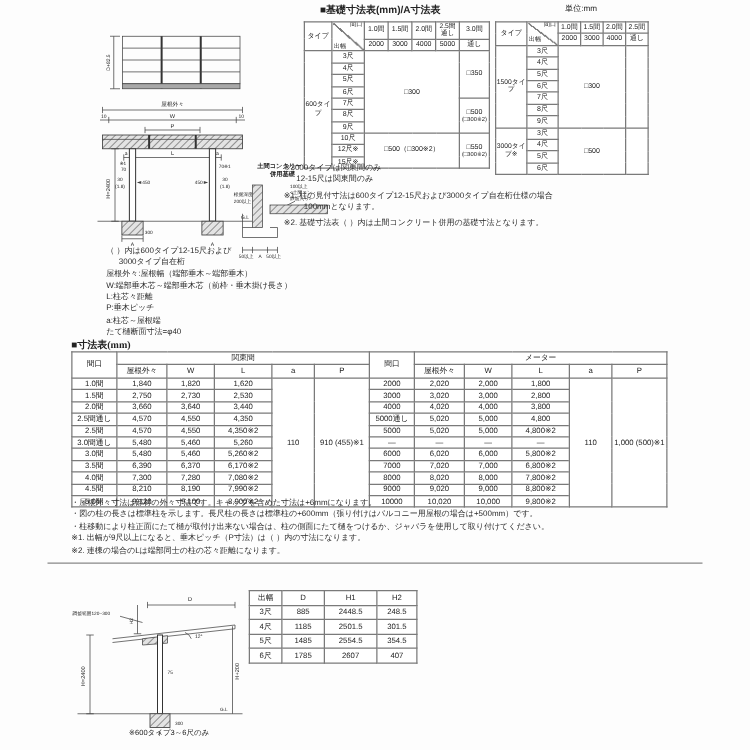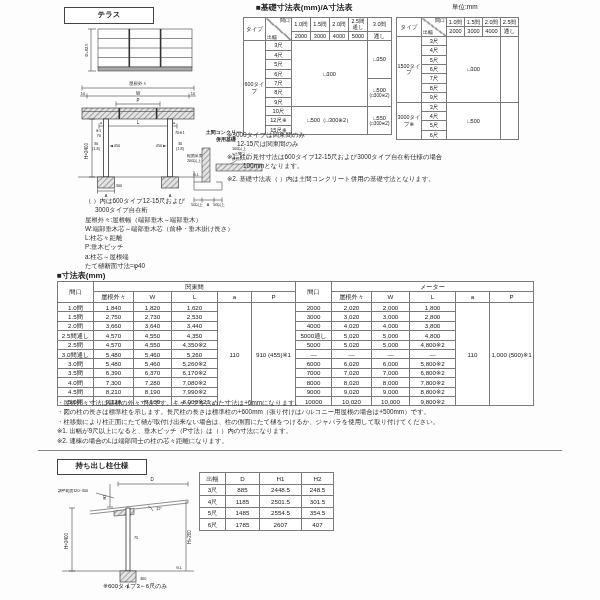--- a/index.html
+++ b/index.html
@@ -37,23 +37,20 @@
   .lnb{stroke:#333;stroke-width:1.6;fill:none;}
   .t5{font-size:5px;}.t45{font-size:4.5px;}.t4{font-size:4px;}.t38{font-size:3.8px;}
   .divider{background:#888;height:1px;}
   .sidenote{font-size:6px;white-space:nowrap;}
 </style>
 </head>
 <body>
 
 <div id="page">
 
-  <div class="abs box-label" style="left:64px;top:7px;width:88px;height:15px;">
-    <span>テラス</span>
-  </div>
 
   <svg class="abs" style="left:84px;top:25px;" width="112" height="52" viewBox="0 0 112 52">
     <defs>
       <pattern id="hatch" width="4" height="4" patternUnits="userSpaceOnUse" patternTransform="rotate(45)">
         <rect width="4" height="4" fill="#e3e3e3"></rect>
         <line x1="0" y1="0" x2="0" y2="4" stroke="#666" stroke-width="1.1"></line>
       </pattern>
     </defs>
     <line class="ln" x1="7" y1="4" x2="7" y2="46"></line>
     <line class="ln" x1="4" y1="4" x2="12" y2="4"></line>
@@ -306,21 +303,21 @@
     <div>（ ）内は600タイプ12-15尺および</div>
     <div class="ind1">3000タイプ自在桁</div>
     <div>屋根外々:屋根幅（端部垂木～端部垂木）</div>
     <div>W:端部垂木芯～端部垂木芯（前枠・垂木掛け長さ）</div>
     <div>L:柱芯々距離</div>
     <div>P:垂木ピッチ</div>
     <div>a:柱芯～屋根端</div>
     <div>たて樋断面寸法=φ40</div>
   </div>
 
-  <div class="abs sec-title" style="left:57px;top:270px;">■寸法表(mm)</div>
+  <div class="abs sec-title" style="left:57px;top:270px;font-family:Liberation Serif, serif;">■寸法表(mm)</div>
 
   <table class="spec dtable" style="left:57px;top:281px;width:476px;">
     <colgroup>
       <col style="width:36px">
         <col style="width:40px">
         <col style="width:38px">
         <col style="width:46px">
         <col style="width:34px">
         <col style="width:44px">
       <col style="width:36px">
@@ -473,23 +470,20 @@
   <div class="abs note-block" style="left:57px;top:398px;">
     <div>・屋根外々寸法は部材の外々寸法です。キャップを含めた寸法は+6mmになります。</div>
     <div>・図の柱の長さは標準柱を示します。長尺柱の長さは標準柱の+600mm（張り付けはバルコニー用屋根の場合は+500mm）です。</div>
     <div>・柱移動により柱正面にたて樋が取付け出来ない場合は、柱の側面にたて樋をつけるか、ジャバラを使用して取り付けてください。</div>
     <div>※1. 出幅が9尺以上になると、垂木ピッチ（P寸法）は（ ）内の寸法になります。</div>
     <div>※2. 連棟の場合のLは端部同士の柱の芯々距離になります。</div>
   </div>
 
   <div class="abs divider" style="left:38px;top:450px;width:524px;"></div>
 
-  <div class="abs box-label" style="left:57px;top:459px;width:88px;height:14px;line-height:12px;">
-    <span>持ち出し柱仕様</span>
-  </div>
 
   <svg class="abs" style="left:56px;top:475px;" width="140" height="114" viewBox="0 0 140 114">
     <text class="t45" x="96" y="6" text-anchor="middle">D</text>
     <line class="ln" x1="62" y1="9" x2="132" y2="9"></line>
     <line class="ln" x1="62" y1="6.5" x2="62" y2="11.5"></line>
       <line class="ln" x1="132" y1="6.5" x2="132" y2="11.5"></line>
     <text class="t38" x="2" y="17">調整範囲120~300</text>
     <line class="ln" x1="40" y1="18" x2="58" y2="23"></line>
     <line class="ln" x1="54" y1="9" x2="54" y2="32"></line>
     <line class="ln" x1="51" y1="32" x2="57" y2="32"></line>

